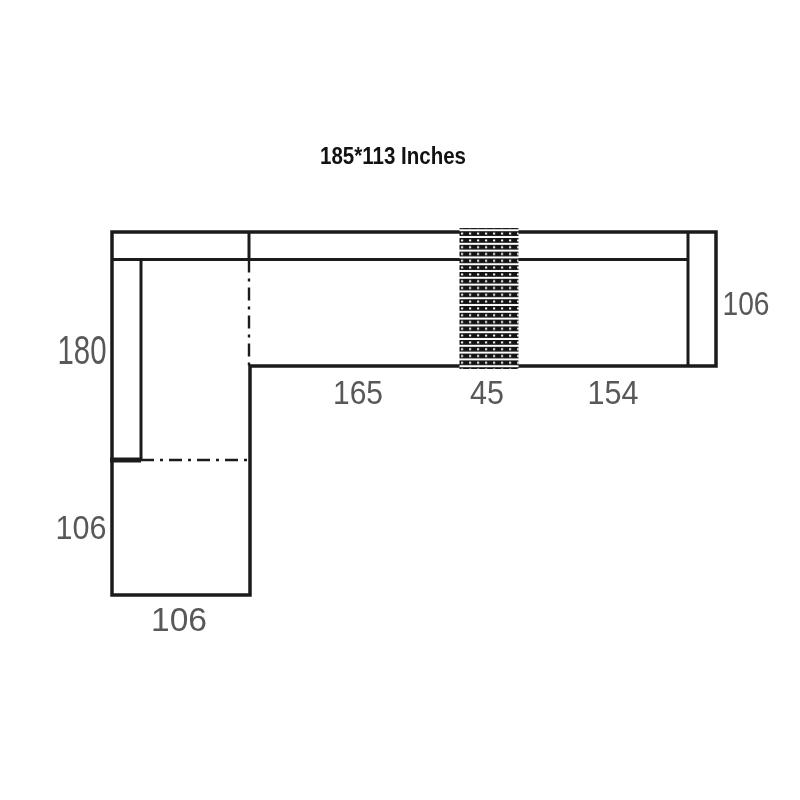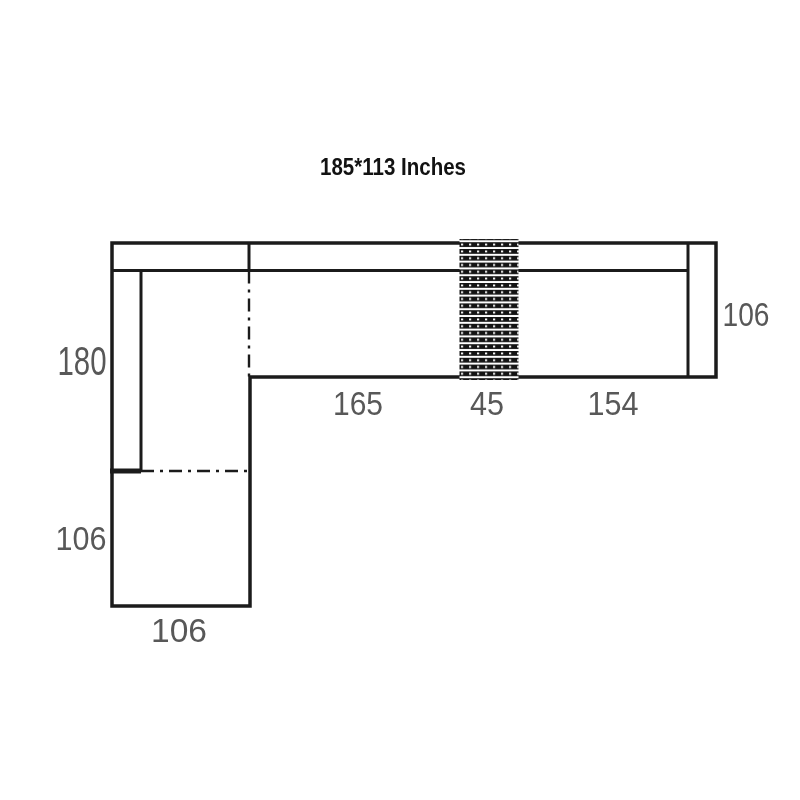--- a/index.html
+++ b/index.html
@@ -9,21 +9,20 @@
     height: 800px;
     background: #ffffff;
     font-family: "Liberation Sans", sans-serif;
     overflow: hidden;
   }
   .stage {
     position: relative;
     width: 800px;
     height: 760px;
     background: #ffffff;
-    margin-top: 11px;
   }
   svg { display: block; }
   .dim-label {
     font-family: "Liberation Sans", sans-serif;
     font-weight: 400;
   }
   .title-label {
     font-family: "Liberation Sans", sans-serif;
     font-weight: 700;
   }

